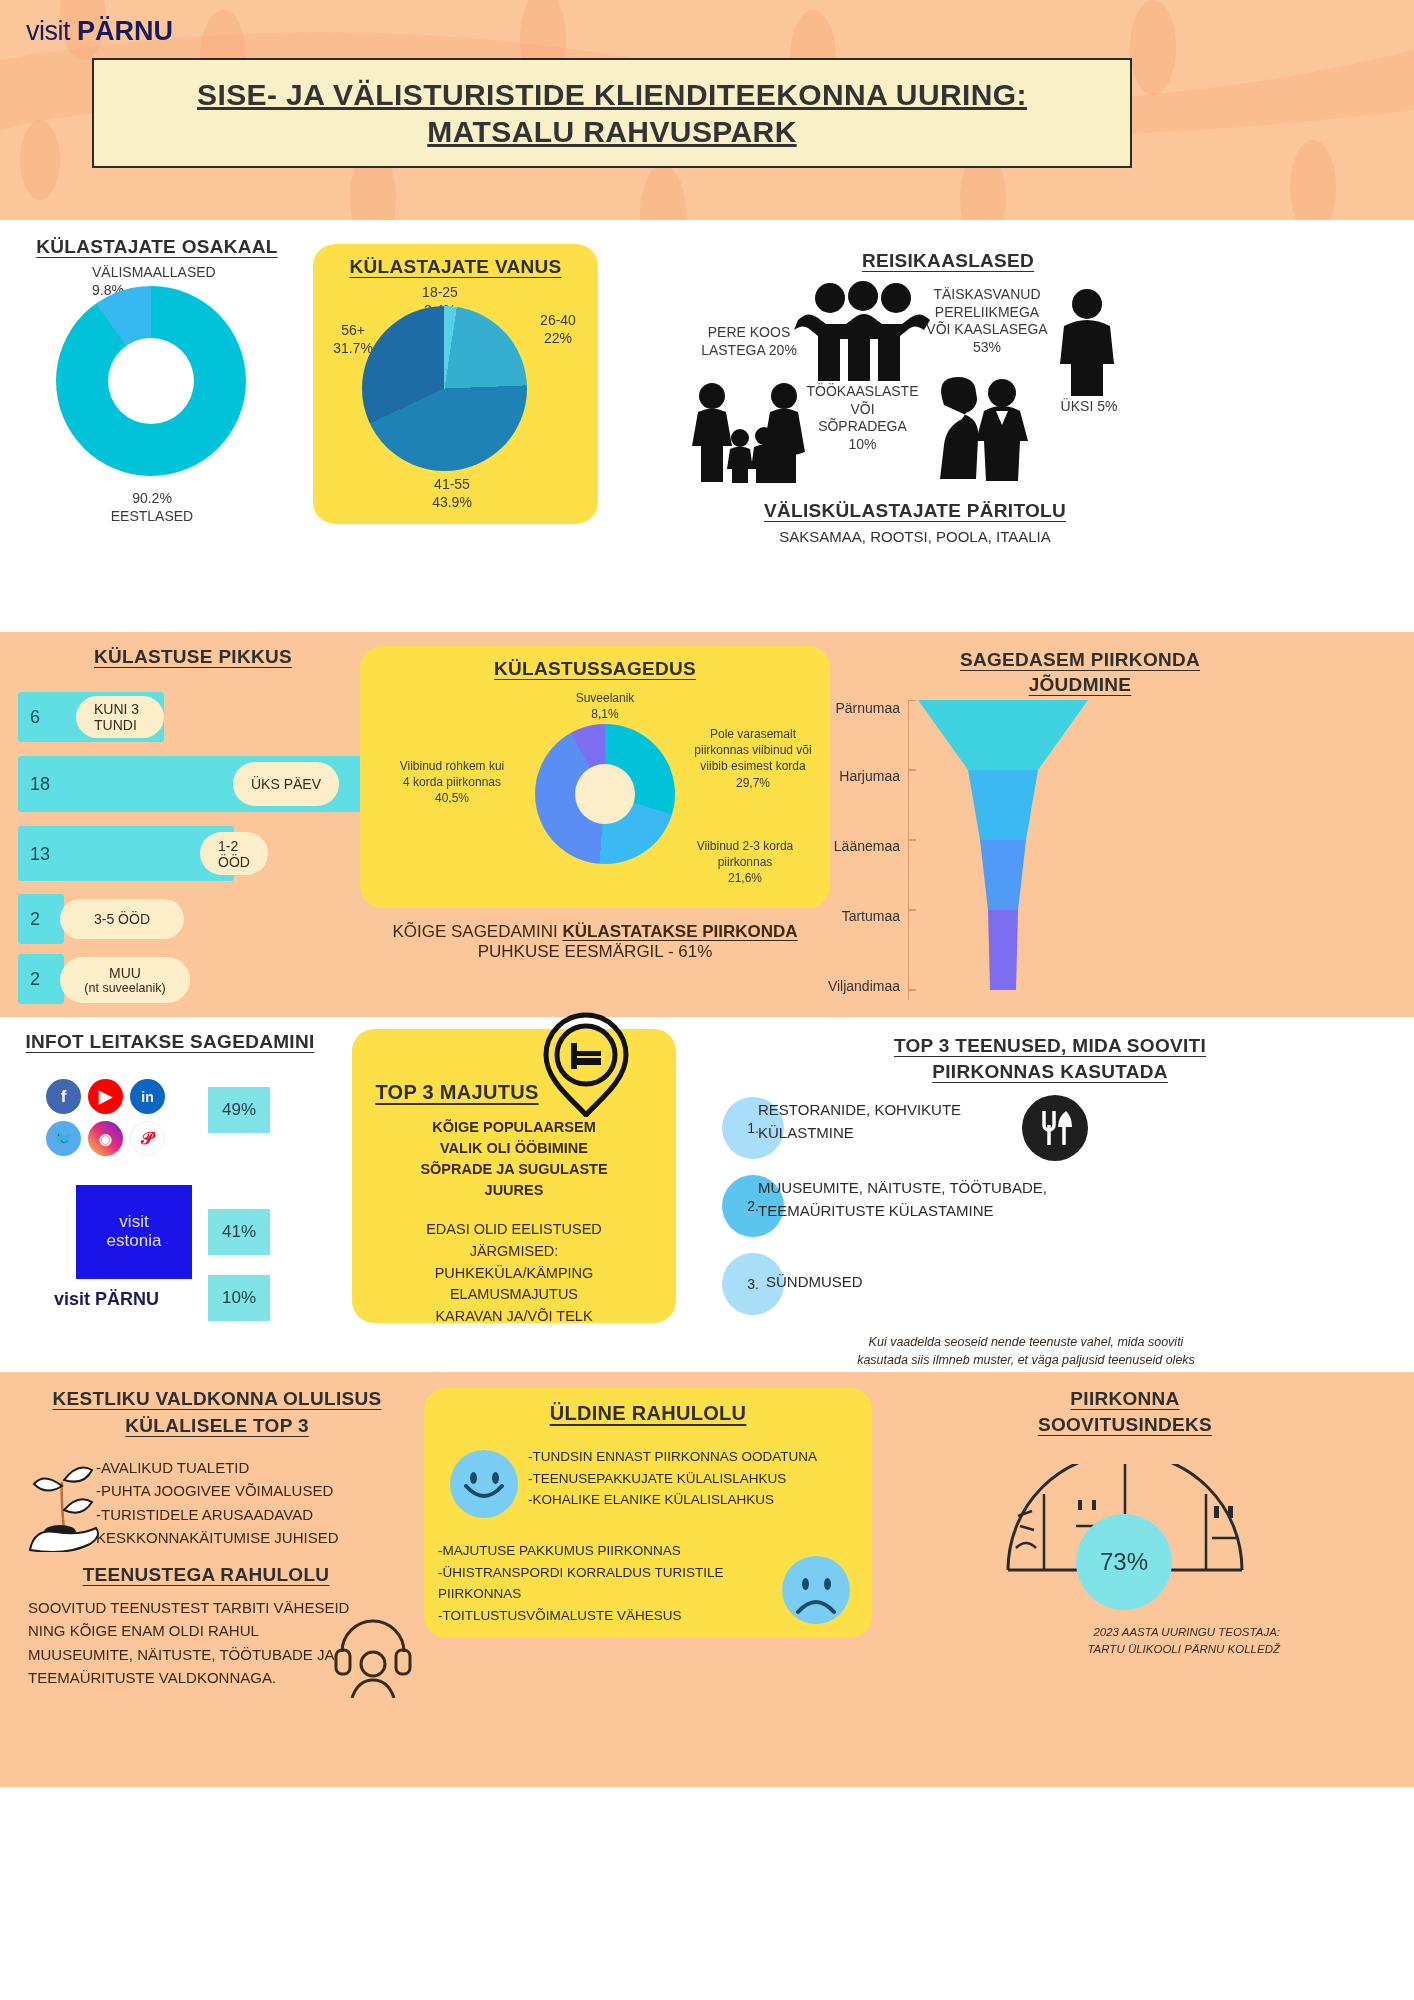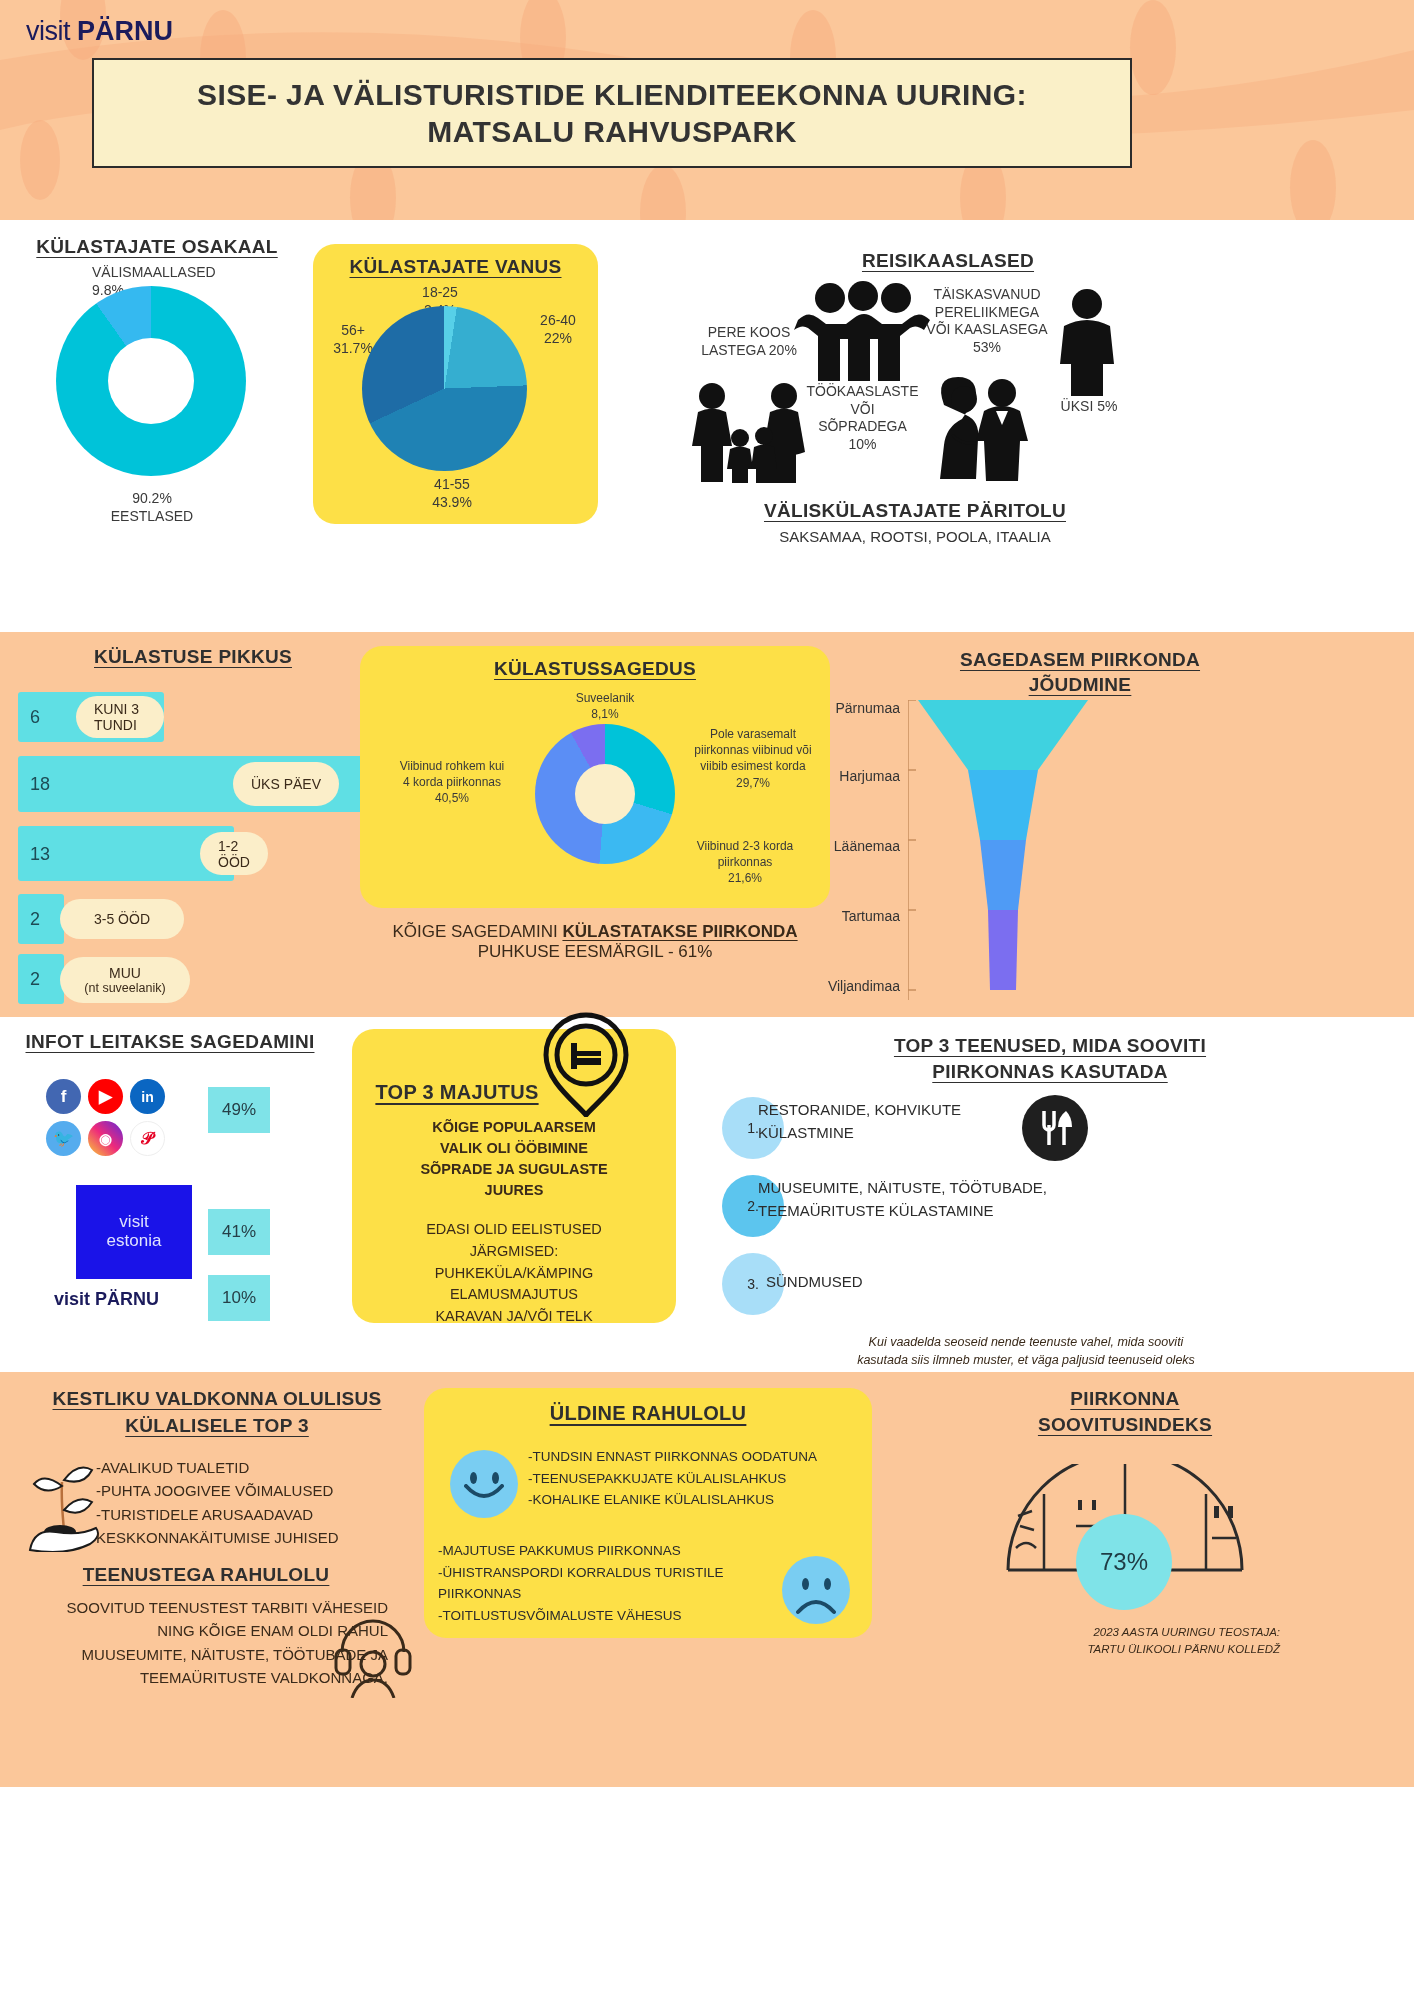--- a/index.html
+++ b/index.html
@@ -15,21 +15,21 @@
   #header .blob { position:absolute; background:#f7ab7d; border-radius:50%; }
   .logo { position:absolute; left:26px; top:16px; font-size:27px; font-weight:700;
           color:#1b1b5c; letter-spacing:-.5px; z-index:3;}
   .logo .l1 { font-weight:400; }
   .logo .l2 { font-weight:800; letter-spacing:0px; }
   .title-box {
     position:absolute; left:92px; top:58px; width:1040px; height:110px;
     background:#faf0c8; border:2.5px solid #2b2b2b; z-index:3;
     display:flex; flex-direction:column; align-items:center; justify-content:center;
   }
-  .title-box div { font-size:30px; font-weight:800; letter-spacing:.4px; color:#333; line-height:1.25; text-align:left;}
+  .title-box div { font-size:30px; font-weight:800; letter-spacing:.4px; color:#333; line-height:1.25; text-align:left;text-decoration:underline;}
 
   
   .sec-title { font-size:19px; font-weight:800; text-align:center; color:#2f2f2f;
                text-decoration:underline; text-underline-offset:4px; letter-spacing:.3px; }
   .cream-card { background:#fde047; border-radius:22px; }
   .small { font-size:12.5px; }
 
   
   #row1 { position:relative; height:412px; background:#fff; }
   #donut1 { position:absolute; left:56px; top:66px; width:190px; height:190px; border-radius:50%;
@@ -407,21 +407,21 @@
     <ellipse cx="34" cy="80" rx="16" ry="7" fill="#1b1b1b"></ellipse>
     <path d="M4 98 q4 -22 26 -18 q24 4 40 -4 q6 8 -6 16 q-24 12 -60 6z" fill="#fff" stroke="#1b1b1b" stroke-width="2"></path>
   </svg>
   <div style="position:absolute;left:96px;top:84px;width:330px;font-size:15px;line-height:1.55;color:#3a2a1a;">
     <div>-AVALIKUD TUALETID</div>
     <div>-PUHTA JOOGIVEE VÕIMALUSED</div>
     <div>-TURISTIDELE ARUSAADAVAD</div>
     <div>KESKKONNAKÄITUMISE JUHISED</div>
   </div>
   <div class="sec-title" style="position:absolute;left:36px;top:192px;width:340px;">TEENUSTEGA RAHULOLU</div>
-  <div style="position:absolute;left:28px;top:224px;width:360px;font-size:15px;line-height:1.55;color:#3a2a1a;text-align:right;">
+  <div style="position:absolute;left:28px;top:224px;width:360px;font-size:15px;line-height:1.55;color:#3a2a1a;">
     <div>SOOVITUD TEENUSTEST TARBITI VÄHESEID</div>
     <div>NING KÕIGE ENAM OLDI RAHUL</div>
     <div>MUUSEUMITE, NÄITUSTE, TÖÖTUBADE JA</div>
     <div>TEEMAÜRITUSTE VALDKONNAGA.</div>
   </div>
   <svg style="position:absolute;left:330px;top:240px;" width="86" height="86" viewBox="0 0 86 86">
     <path d="M12 40 a31 31 0 0 1 62 0" stroke="#3a2a1a" stroke-width="3" fill="none"></path>
     <rect x="6" y="38" width="14" height="24" rx="6" fill="none" stroke="#3a2a1a" stroke-width="3"></rect>
     <rect x="66" y="38" width="14" height="24" rx="6" fill="none" stroke="#3a2a1a" stroke-width="3"></rect>
     <circle cx="43" cy="52" r="12" fill="none" stroke="#3a2a1a" stroke-width="3"></circle>

